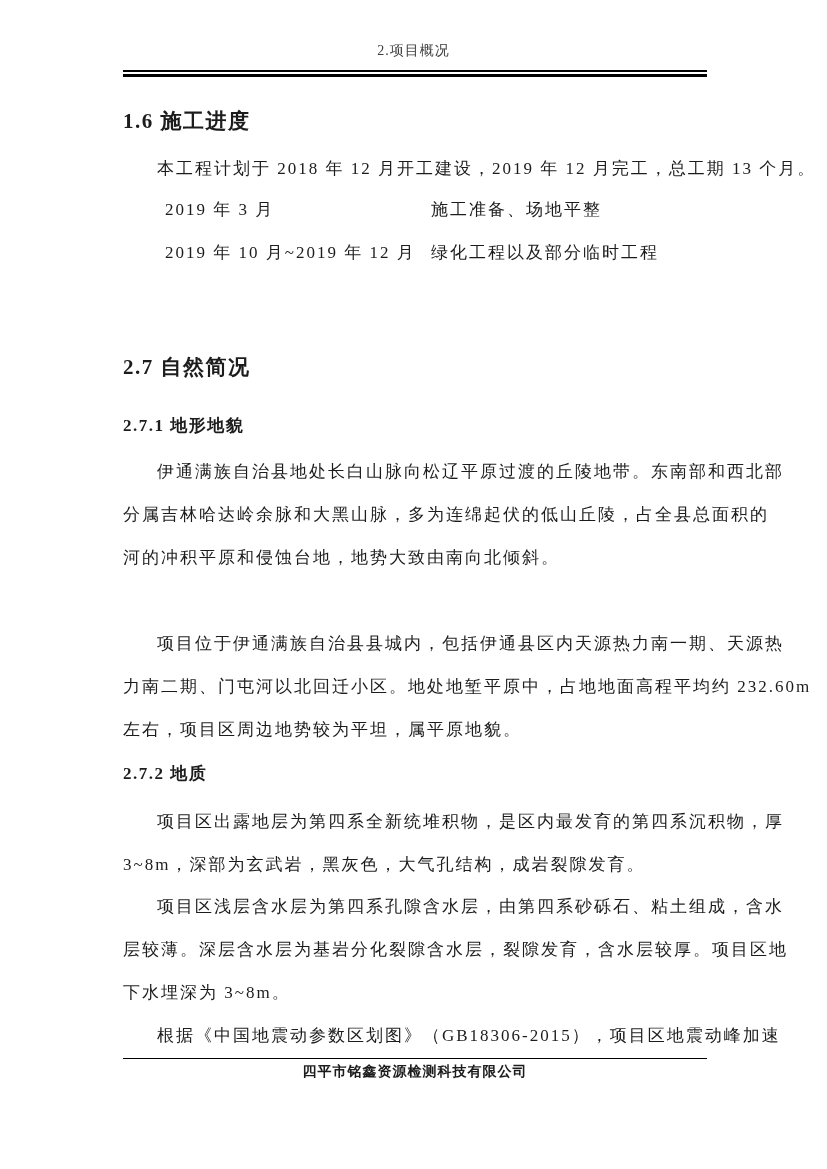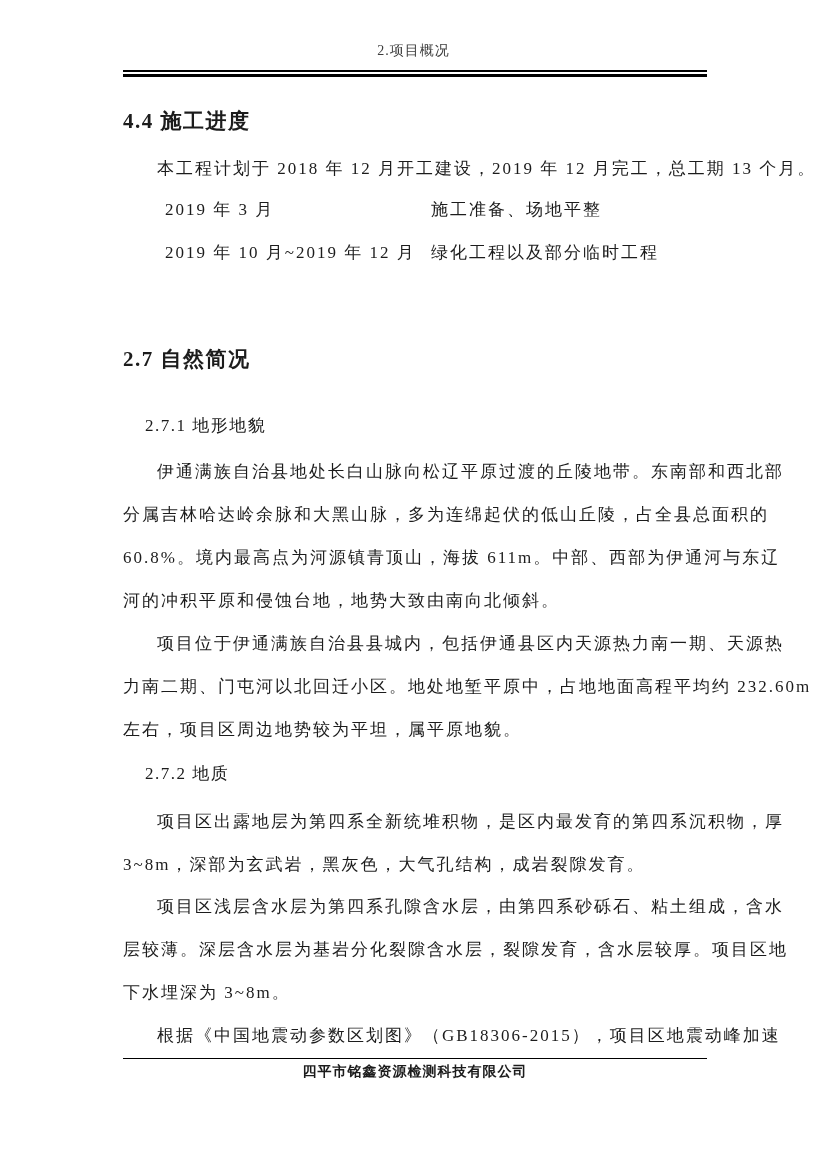--- a/index.html
+++ b/index.html
@@ -17,21 +17,21 @@
   .running-header {
     position:absolute; top:42px; left:0; width:827px;
     text-align:center; font-size:14px; letter-spacing:1px; color:#3d3d3d;
   }
   .header-rule {
     position:absolute; top:70px; left:123px; width:584px;
     height:2px; border-top:2px solid #000; border-bottom:3px solid #000;
   }
 
   .h-major { font-size:21px; font-weight:bold; letter-spacing:1.5px; line-height:26px; }
-  .h-minor { font-size:17px; font-weight:normal; letter-spacing:1.5px; line-height:24px;margin-left:22px; }
+  .h-minor { font-size:17px; font-weight:bold; letter-spacing:1.5px; line-height:24px; }
 
   .line { font-size:17px; line-height:43px; letter-spacing:2px; white-space:nowrap; }
   .indent { text-indent:34px; }
 
   .sched-row { display:flex; font-size:17px; line-height:43px; letter-spacing:2px; padding-left:34px; }
   .sched-row .period { width:258px; flex:none; white-space:nowrap;margin-left:8px; }
   .sched-row .task { white-space:nowrap;margin-left:8px; }
 
   .footer-rule {
     position:absolute; top:1058px; left:123px; width:584px;
@@ -47,42 +47,41 @@
   }
 </style>
 </head>
 <body>
 
 <div class="page">
 
   <div class="running-header">2.项目概况</div>
   <div class="header-rule"></div>
 
-  <div class="abs h-major" style="top:108px">4.4 施工进度</div>
+  <div class="abs h-major" style="top:108px">1.6 施工进度</div>
   <div class="abs line indent" style="top:147px">本工程计划于 2018 年 12 月开工建设，2019 年 12 月完工，总工期 13 个月。</div>
 
   <div class="abs" style="top:188px">
     <div class="sched-row">
       <span class="period">2019 年 3 月</span>
       <span class="task">施工准备、场地平整</span>
     </div>
     <div class="sched-row">
       <span class="period">2019 年 10 月~2019 年 12 月</span>
       <span class="task">绿化工程以及部分临时工程</span>
     </div>
   </div>
 
-  <div class="abs h-major" style="top:346px">2.7 自然简况</div>
+  <div class="abs h-major" style="top:354px">2.7 自然简况</div>
 
   <div class="abs h-minor" style="top:414px">2.7.1 地形地貌</div>
 
   <div class="abs" style="top:450px">
     <div class="line indent">伊通满族自治县地处长白山脉向松辽平原过渡的丘陵地带。东南部和西北部</div>
     <div class="line">分属吉林哈达岭余脉和大黑山脉，多为连绵起伏的低山丘陵，占全县总面积的</div>
-    <div class="line">60.8%。境内最高点为河源镇青顶山，海拔 611m。中部、西部为伊通河与东辽</div>
     <div class="line">河的冲积平原和侵蚀台地，地势大致由南向北倾斜。</div>
   </div>
 
   <div class="abs" style="top:622px">
     <div class="line indent">项目位于伊通满族自治县县城内，包括伊通县区内天源热力南一期、天源热</div>
     <div class="line">力南二期、门屯河以北回迁小区。地处地堑平原中，占地地面高程平均约 232.60m</div>
     <div class="line">左右，项目区周边地势较为平坦，属平原地貌。</div>
   </div>
 
   <div class="abs h-minor" style="top:762px">2.7.2 地质</div>

